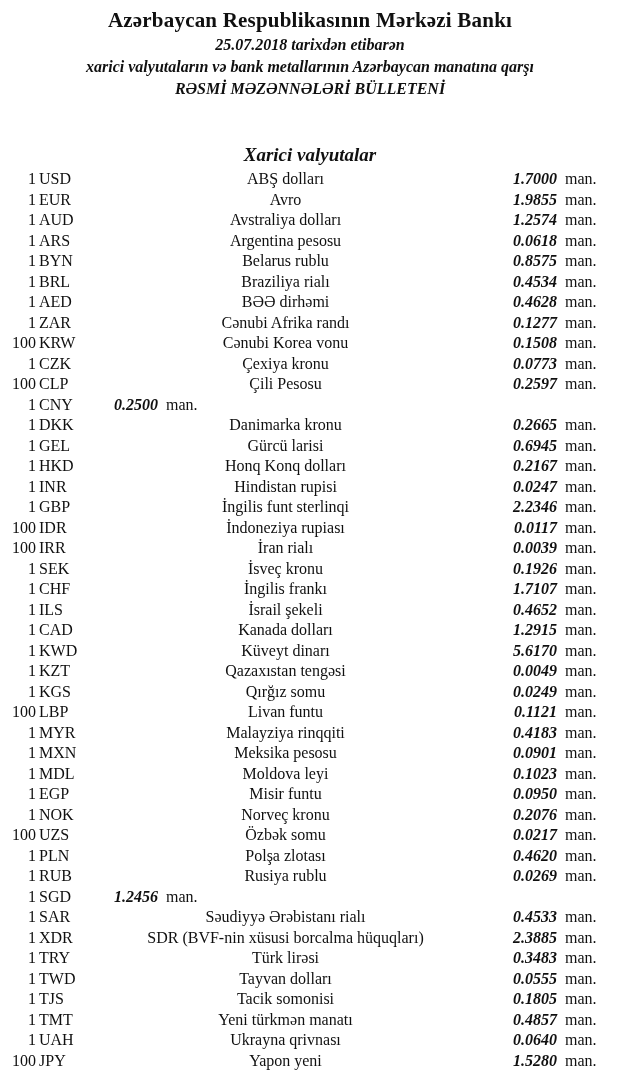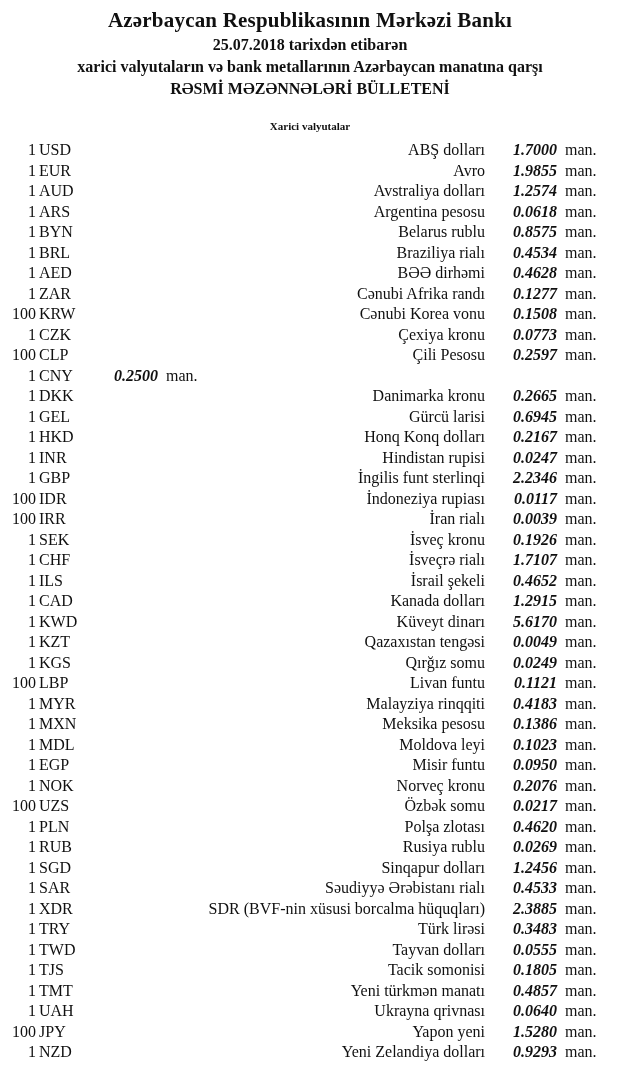--- a/index.html
+++ b/index.html
@@ -26,27 +26,29 @@
   .hdr-title {
     font-size: 21px;
     font-weight: bold;
     line-height: 28px;
     letter-spacing: 0.2px;
   }
   .hdr-sub {
     font-size: 16px;
     font-weight: bold;
     line-height: 22px;
+    font-style: italic;
   }
   .section-title {
     text-align: center;
-    font-size: 11px;
+    font-size: 19px;
     font-weight: bold;
     line-height: 22px;
-    margin-top: 15px;
+    margin-top: 44px;
+    font-style: italic;
   }
   .rates-table {
     margin-top: 3px;
   }
   .rate-row {
     display: flex;
     align-items: baseline;
     height: 20.5px;
     font-size: 16px;
     line-height: 20.5px;
@@ -57,21 +59,21 @@
     flex: none;
   }
   .code {
     width: 47px;
     margin-left: 3px;
     text-align: left;
     flex: none;
   }
   .name {
     flex: 1 1 auto;
-    text-align: right;
+    text-align: center;
     white-space: nowrap;
     overflow: hidden;
   }
   .rate {
     width: 72px;
     flex: none;
     text-align: right;
     font-weight: bold;
     font-style: italic;
   }
@@ -253,21 +255,21 @@
     <span class="qty">1</span>
     <span class="code">SEK</span>
     <span class="name">İsveç kronu</span>
     <span class="rate">0.1926</span>
     <span class="unit">man.</span>
   </div>
 
   <div class="rate-row">
     <span class="qty">1</span>
     <span class="code">CHF</span>
-    <span class="name">İsveçrə rialı</span>
+    <span class="name">İngilis frankı</span>
     <span class="rate">1.7107</span>
     <span class="unit">man.</span>
   </div>
 
   <div class="rate-row">
     <span class="qty">1</span>
     <span class="code">ILS</span>
     <span class="name">İsrail şekeli</span>
     <span class="rate">0.4652</span>
     <span class="unit">man.</span>
@@ -318,21 +320,21 @@
     <span class="code">MYR</span>
     <span class="name">Malayziya rinqqiti</span>
     <span class="rate">0.4183</span>
     <span class="unit">man.</span>
   </div>
 
   <div class="rate-row">
     <span class="qty">1</span>
     <span class="code">MXN</span>
     <span class="name">Meksika pesosu</span>
-    <span class="rate">0.1386</span>
+    <span class="rate">0.0901</span>
     <span class="unit">man.</span>
   </div>
 
   <div class="rate-row">
     <span class="qty">1</span>
     <span class="code">MDL</span>
     <span class="name">Moldova leyi</span>
     <span class="rate">0.1023</span>
     <span class="unit">man.</span>
   </div>
@@ -373,21 +375,20 @@
     <span class="qty">1</span>
     <span class="code">RUB</span>
     <span class="name">Rusiya rublu</span>
     <span class="rate">0.0269</span>
     <span class="unit">man.</span>
   </div>
 
   <div class="rate-row">
     <span class="qty">1</span>
     <span class="code">SGD</span>
-    <span class="name">Sinqapur dolları</span>
     <span class="rate">1.2456</span>
     <span class="unit">man.</span>
   </div>
 
   <div class="rate-row">
     <span class="qty">1</span>
     <span class="code">SAR</span>
     <span class="name">Səudiyyə Ərəbistanı rialı</span>
     <span class="rate">0.4533</span>
     <span class="unit">man.</span>

